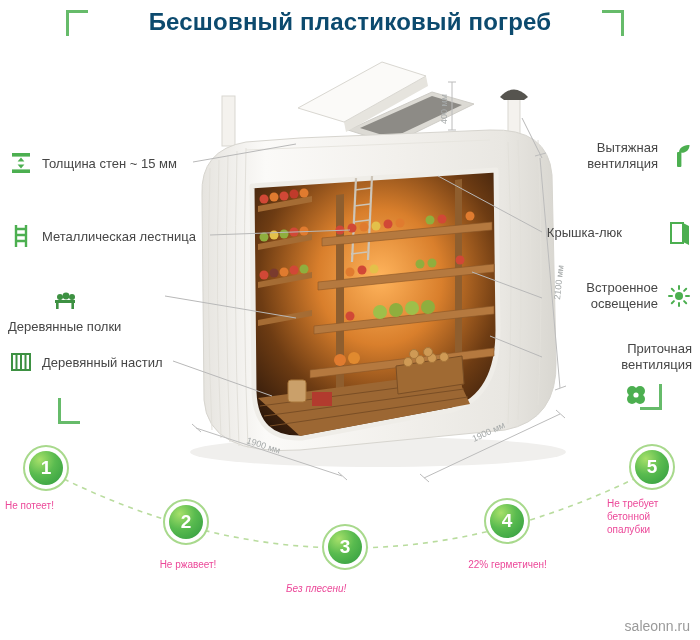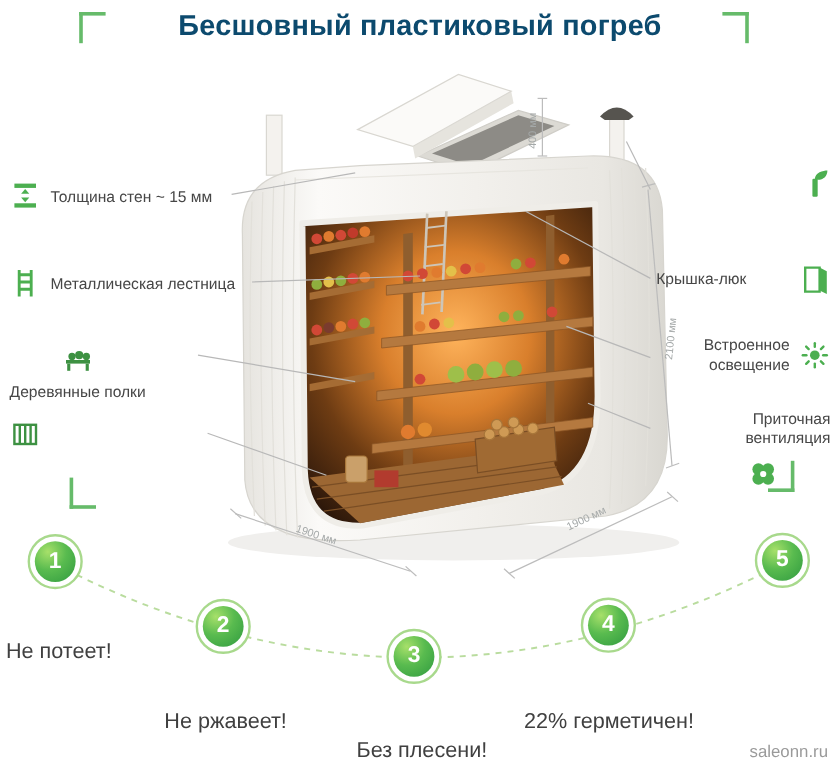--- a/index.html
+++ b/index.html
@@ -16,24 +16,24 @@
   .feature{position:absolute;display:flex;align-items:center;gap:8px;color:#464646;font-size:13px;}
   .feature .ficon{width:26px;height:26px;flex:0 0 26px;display:flex;align-items:center;justify-content:center;}
   .feature .ficon svg{width:24px;height:24px;display:block;}
   .feature.left .flabel{white-space:nowrap;}
   .feature.right .flabel{width:112px;text-align:right;line-height:1.25;}
   .f-l1{left:8px;top:150px;} .f-l2{left:8px;top:223px;} .f-l3{left:8px;top:285px;flex-direction:column;} .f-l4{left:8px;top:349px;}
   .f-r1{right:8px;top:140px;} .f-r2{right:8px;top:220px;gap:44px;} .f-r3{right:8px;top:280px;} .f-r4{right:8px;top:341px;flex-direction:column;}
   .benefit-ring{position:absolute;width:46px;height:46px;border:2px solid #a8d98c;border-radius:50%;background:#fff;display:flex;align-items:center;justify-content:center;}
   .benefit-ball{width:34px;height:34px;border-radius:50%;background:radial-gradient(circle at 32% 26%,#a7e06a 0%,#59bb4f 45%,#2f9a3f 100%);color:#fff;font-size:19px;font-weight:bold;display:flex;align-items:center;justify-content:center;}
   .b1{left:23px;top:445px;} .b2{left:163px;top:499px;} .b3{left:322px;top:524px;} .b4{left:484px;top:498px;} .b5{left:629px;top:444px;}
-  .benefit-label{position:absolute;font-size:18px;color:#404040;line-height:1.3;margin-top:32px;}
+  .benefit-label{position:absolute;font-size:10px;color:#ec4899;line-height:1.3;}
   .bl1{left:5px;top:499px;width:100px;}
   .bl2{left:128px;top:558px;width:120px;text-align:center;}
-  .bl3{left:286px;top:582px;width:120px;text-align:right;}
+  .bl3{left:286px;top:582px;width:120px;text-align:left;font-style:italic;}
   .bl4{left:435px;top:558px;width:145px;text-align:center;}
   .bl5{left:607px;top:497px;width:82px;}
   .watermark{position:absolute;right:10px;bottom:6px;color:#9a9a9a;font-size:14px;}
   .dimtxt{font-size:9px;fill:#a5a9a9;}
 </style>
 </head>
 <body>
 
 <div class="canvas">
 
@@ -250,23 +250,25 @@
     </span>
     <span class="flabel">Деревянные полки</span>
   </div>
   <div class="feature left f-l4">
     <span class="ficon">
       <svg viewBox="0 0 24 24" stroke="#3d9142" stroke-width="2" fill="none">
           <rect x="3" y="4" width="18" height="16"></rect>
           <path d="M7.5 4 V20 M12 4 V20 M16.5 4 V20"></path>
         </svg>
     </span>
+    <span class="flabel">Деревянный настил</span>
   </div>
 
   <div class="feature right f-r1">
+    <span class="flabel">Вытяжная вентиляция</span>
     <span class="ficon">
       <svg viewBox="0 0 24 24" fill="#4caf50">
           <rect x="10" y="8" width="4.4" height="15" rx="1"></rect>
           <path d="M12 8.5 C 12 2.5, 19 1, 22.5 1 C 22.5 6.5, 18 9.8, 12 8.5 Z"></path>
         </svg>
     </span>
   </div>
   <div class="feature right f-r2">
     <span class="flabel">Крышка-люк</span>
     <span class="ficon">
@@ -320,15 +322,16 @@
     <div class="benefit-ball">4</div>
   </div>
   <div class="benefit-ring b5">
     <div class="benefit-ball">5</div>
   </div>
 
   <div class="benefit-label bl1">Не потеет!</div>
   <div class="benefit-label bl2">Не ржавеет!</div>
   <div class="benefit-label bl3">Без плесени!</div>
   <div class="benefit-label bl4">22% герметичен!</div>
+  <div class="benefit-label bl5">Не требует бетонной опалубки</div>
 
   <div class="watermark">saleonn.ru</div>
 </div>
 
 </body></html>

